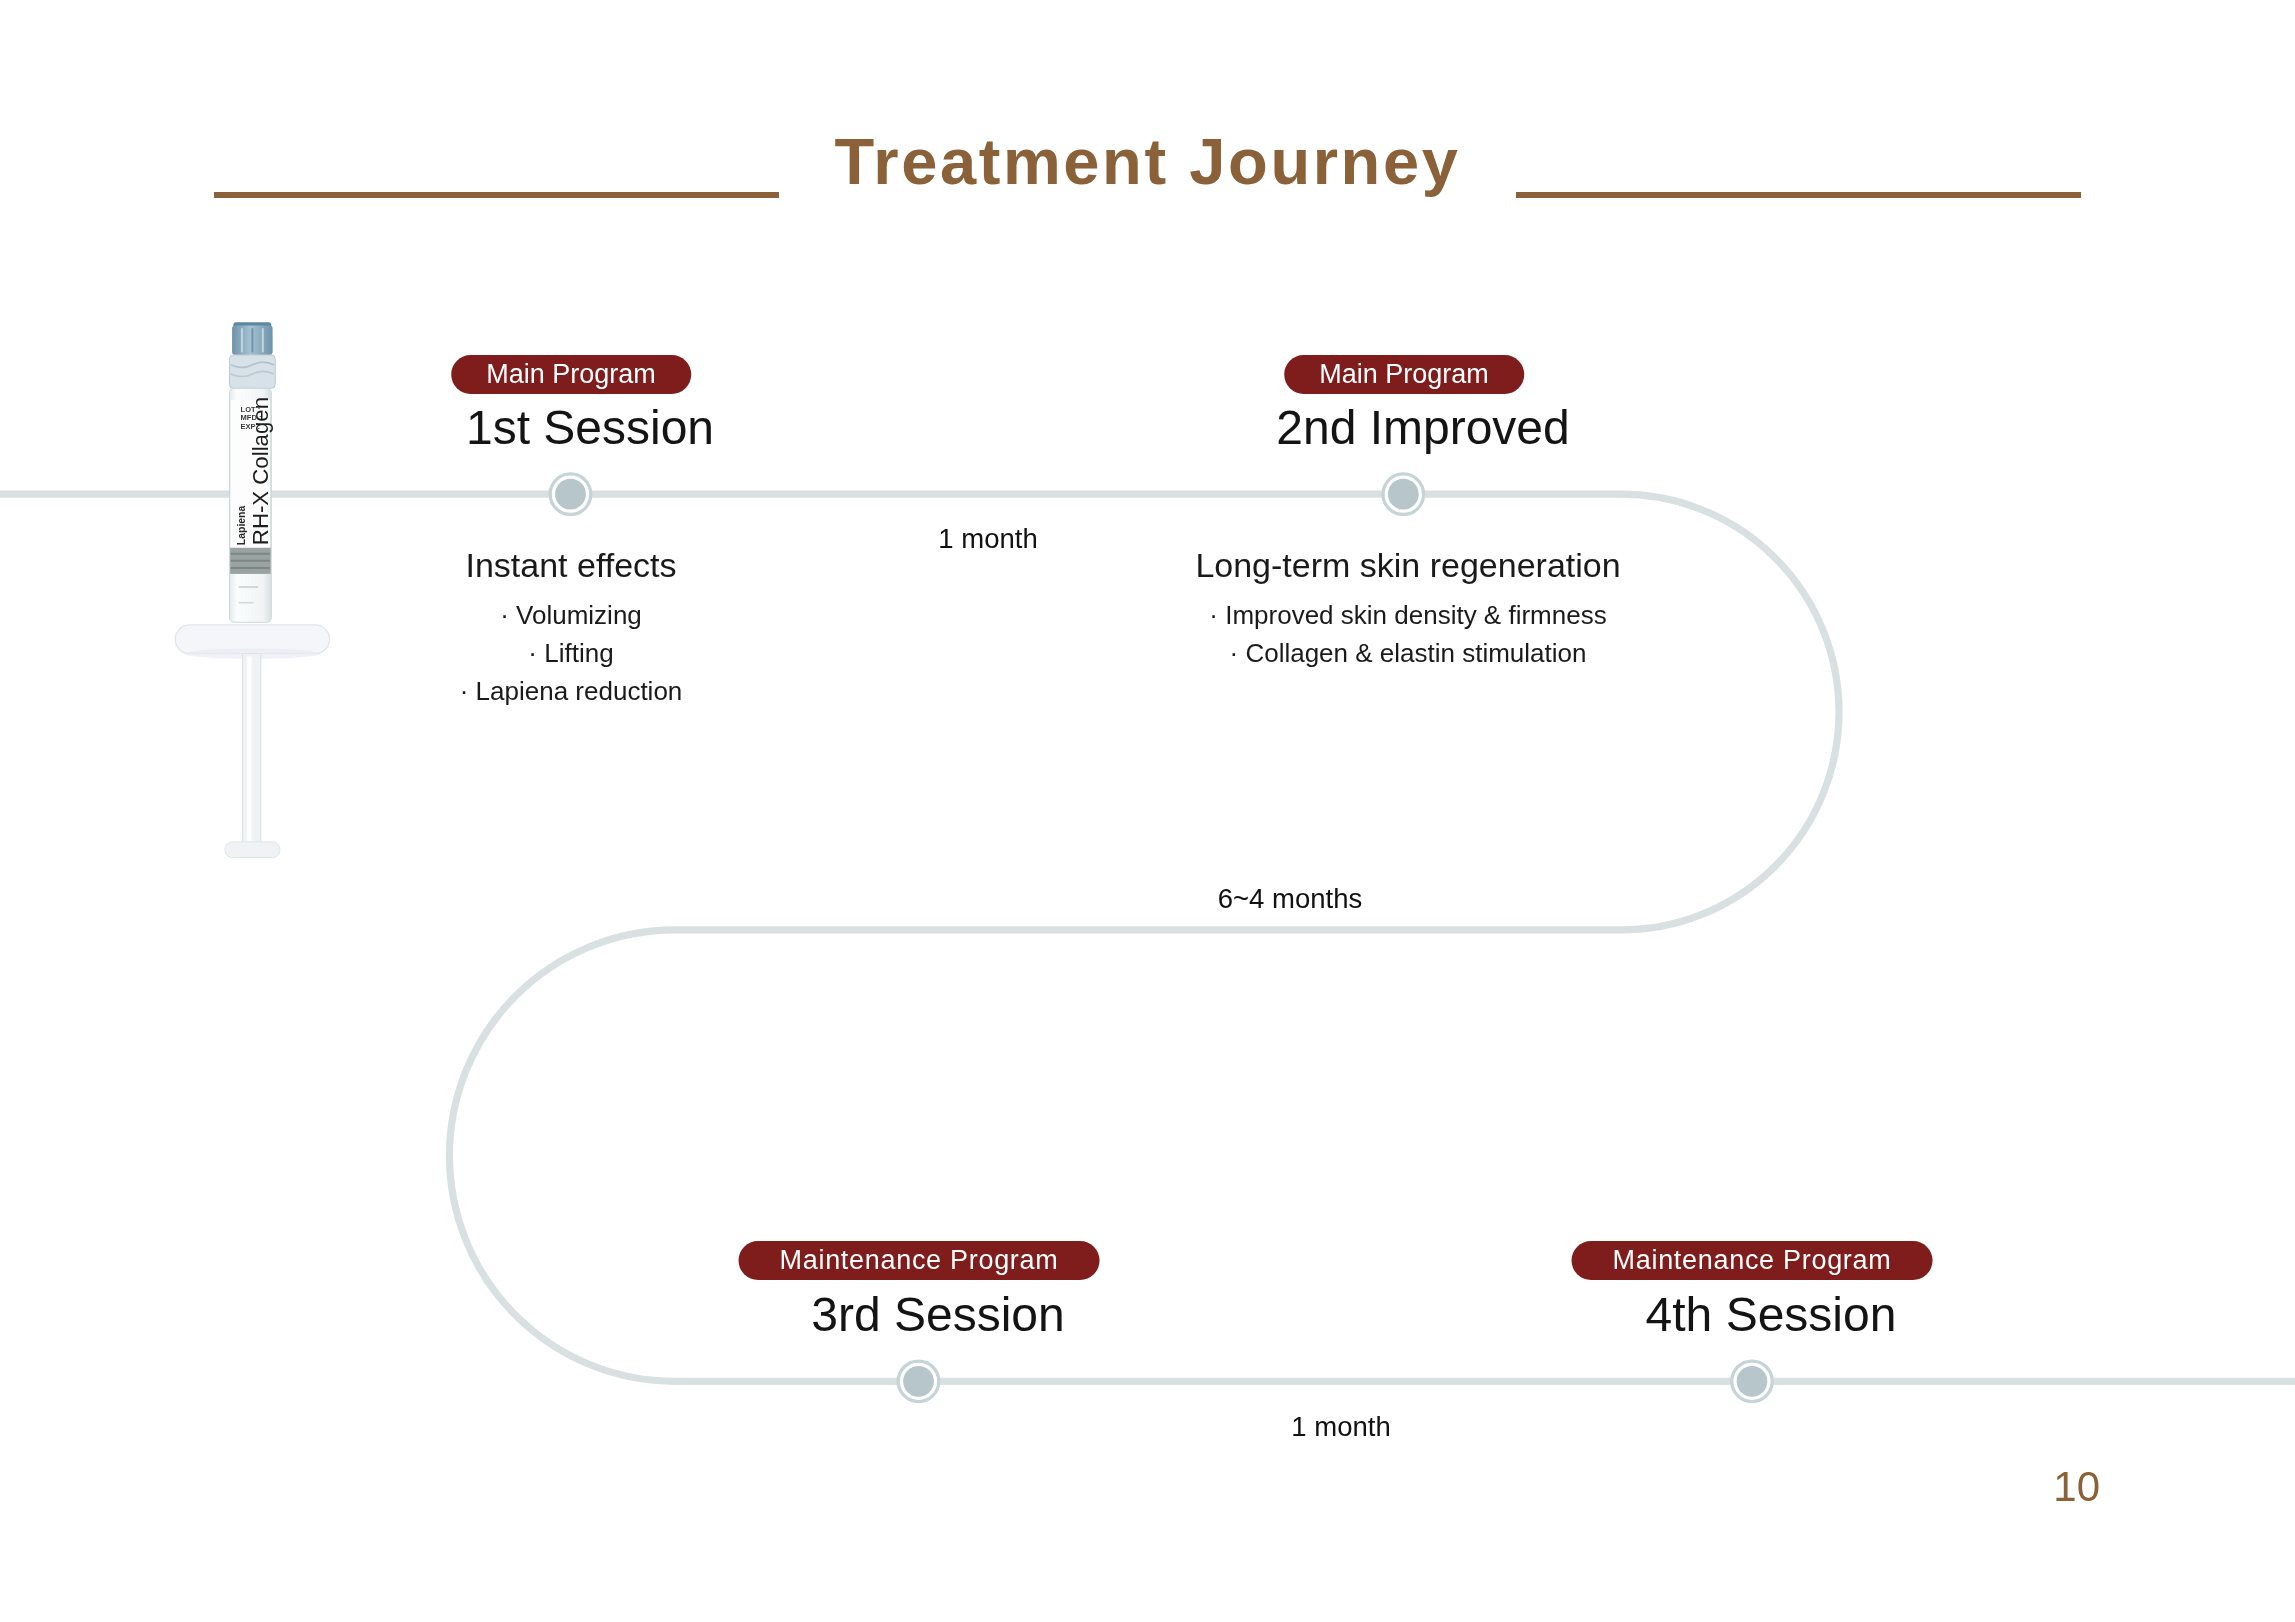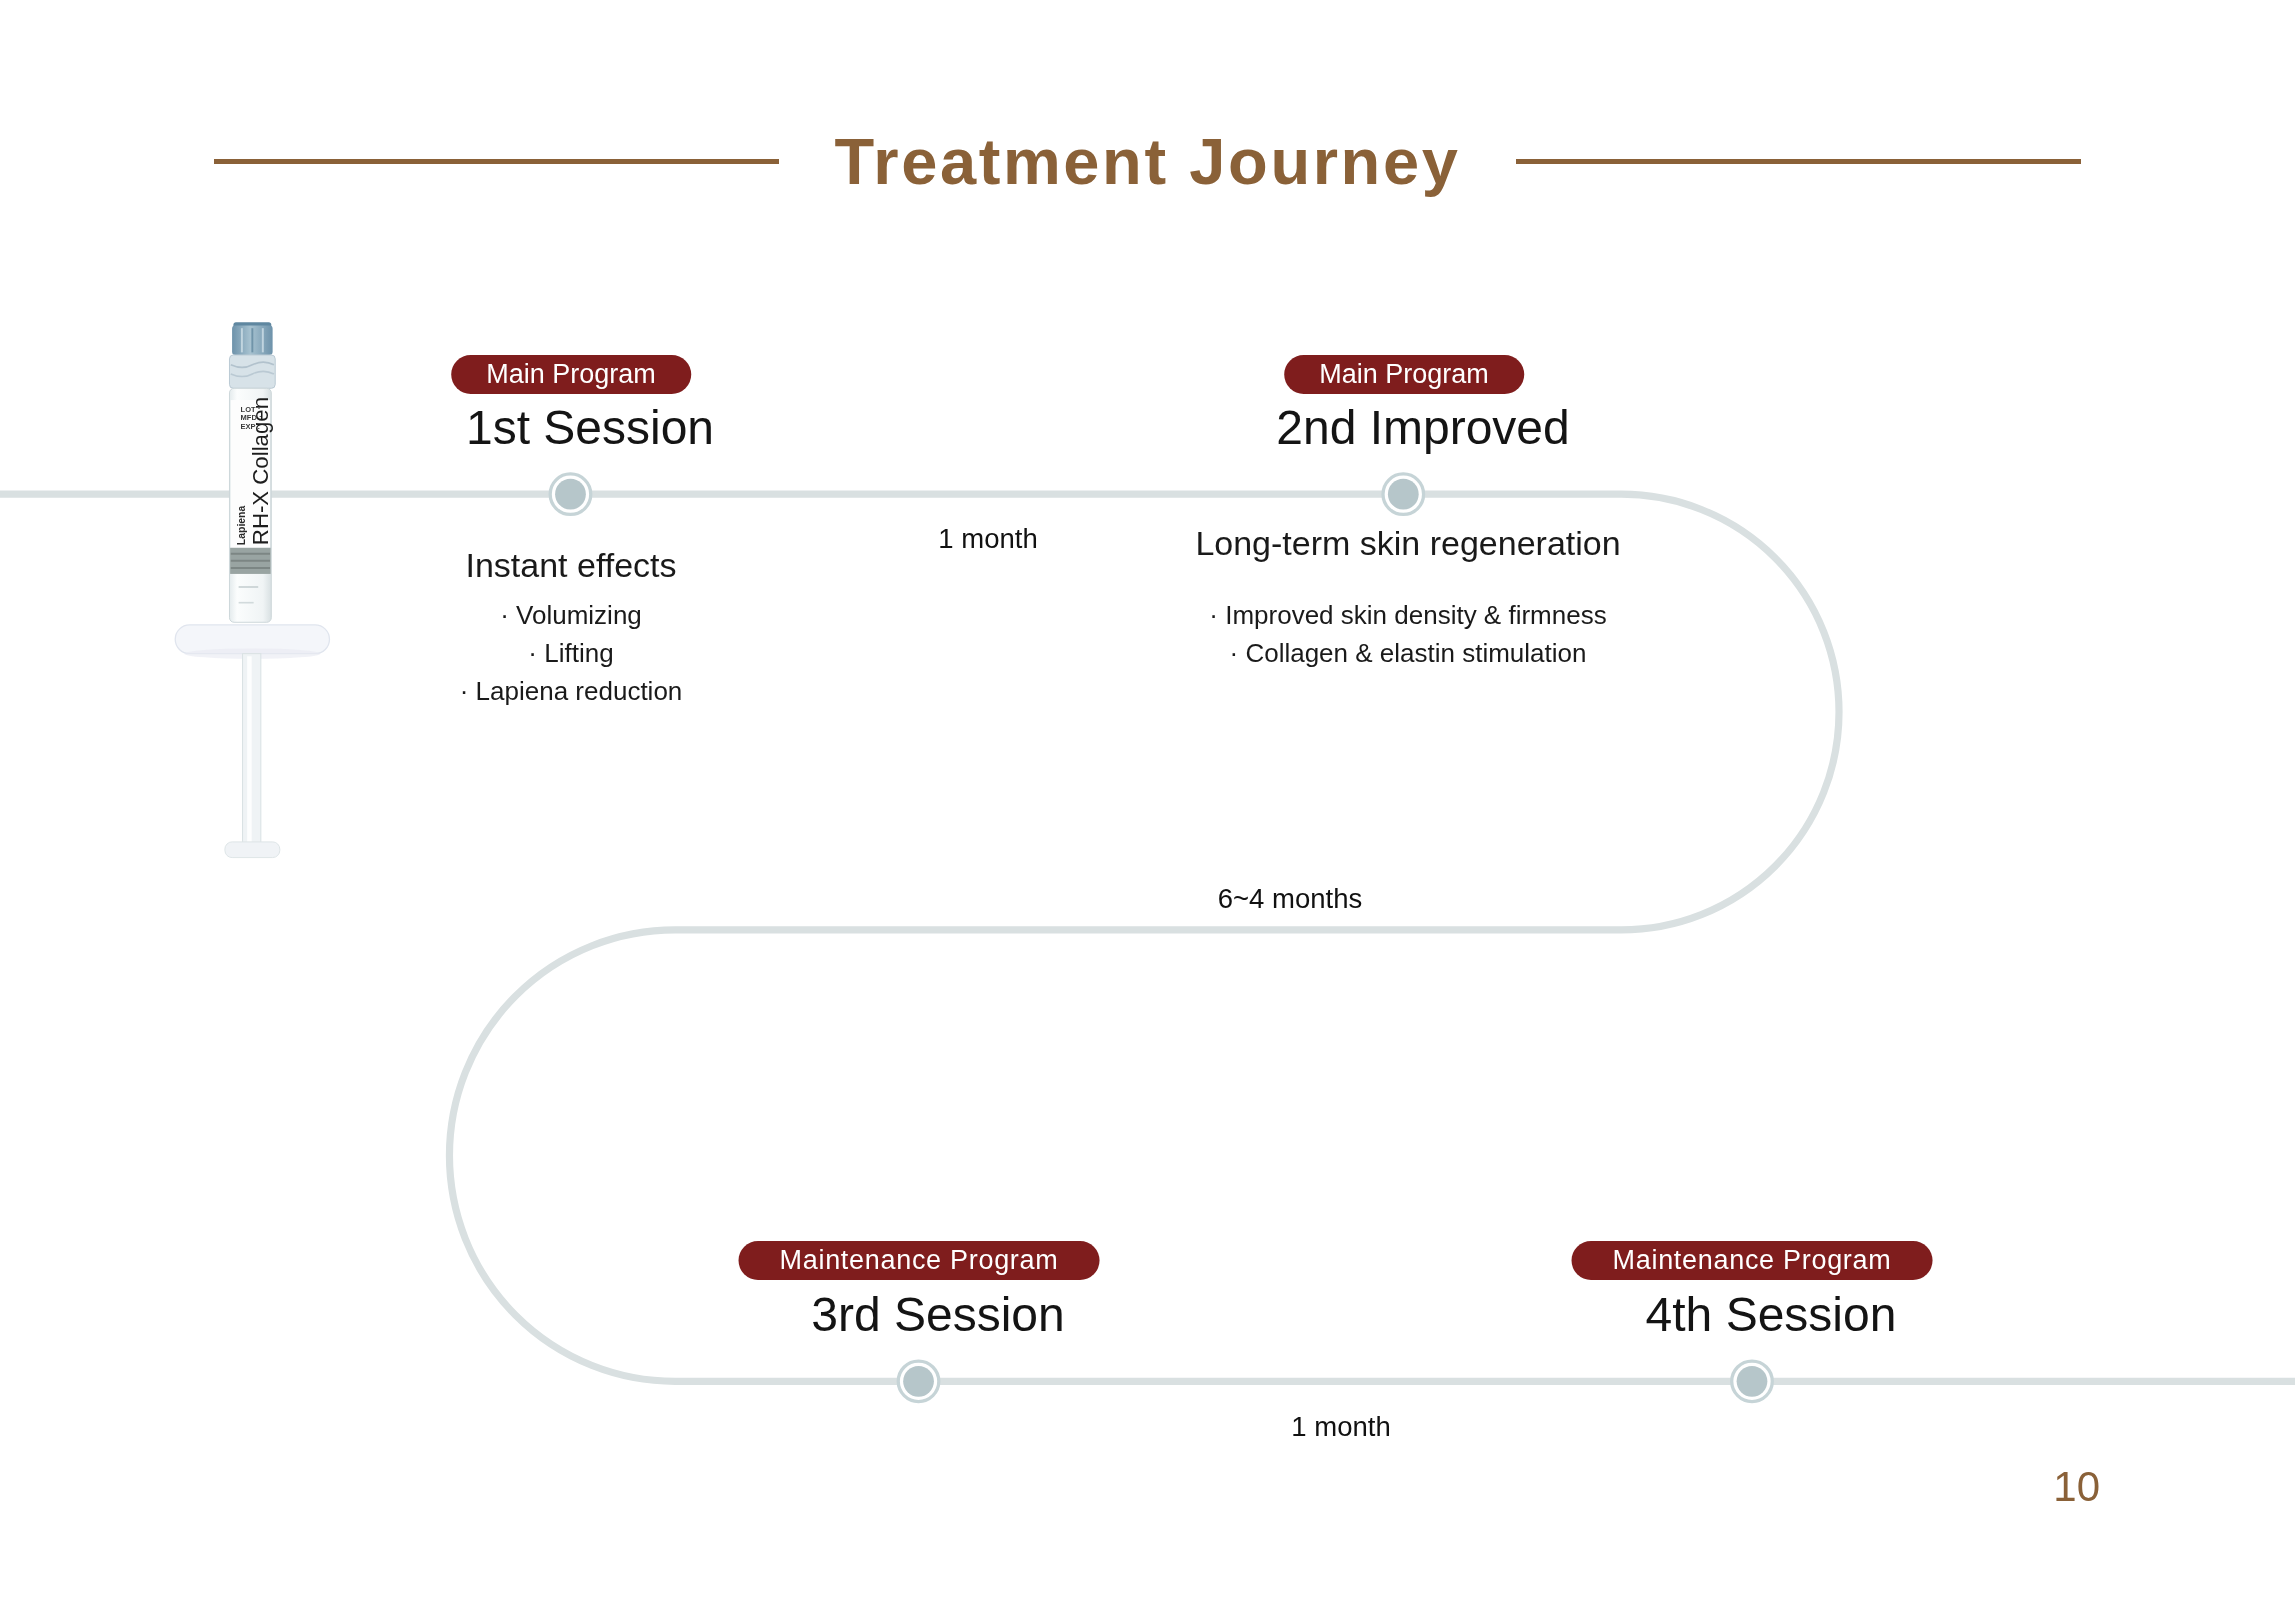--- a/index.html
+++ b/index.html
@@ -7,21 +7,21 @@
     position:relative;width:2295px;height:1623px;background:#ffffff;
     font-family:"Liberation Sans", sans-serif;overflow:hidden;color:#141414;
   }
   svg{position:absolute;left:0;top:0;}
   .layer-path{z-index:1;}
   .layer-syringe{z-index:2;}
 
   
   .title-row{
     position:absolute;z-index:3;left:0;top:126px;width:100%;
-    display:flex;align-items:center;justify-content:center;gap:56px;
+    display:flex;align-items:flex-end;justify-content:center;gap:56px;
   }
   .title-rule{width:565px;height:5.2px;background:#8a6138;}
   .page-title{
     margin:0;font-size:65px;font-weight:700;letter-spacing:2.6px;
     color:#8a6138;line-height:1.1;
   }
 
   
   .badge{
     position:absolute;z-index:3;transform:translateX(-50%);
@@ -137,21 +137,21 @@
   <div class="session-title" style="left:571px;top:400px;">1st Session</div>
   <div class="effect-heading" style="left:571px;top:546px;">Instant effects</div>
   <div class="bullets" style="left:571px;top:596px;">
     <div>· Volumizing</div>
     <div>· Lifting</div>
     <div>· Lapiena reduction</div>
   </div>
 
   <div class="badge" style="left:1404px;top:355px;">Main Program</div>
   <div class="session-title" style="left:1404px;top:400px;">2nd Improved</div>
-  <div class="effect-heading" style="left:1408px;top:524px;">Long-term skin regeneration</div>
+  <div class="effect-heading" style="left:1408px;top:546px;">Long-term skin regeneration</div>
   <div class="bullets" style="left:1408px;top:596px;">
     <div>· Improved skin density &amp; firmness</div>
     <div>· Collagen &amp; elastin stimulation</div>
   </div>
 
   <div class="badge badge--wide" style="left:919px;top:1241px;">Maintenance Program</div>
   <div class="session-title" style="left:919px;top:1287px;">3rd Session</div>
 
   <div class="badge badge--wide" style="left:1752px;top:1241px;">Maintenance Program</div>
   <div class="session-title" style="left:1752px;top:1287px;">4th Session</div>

